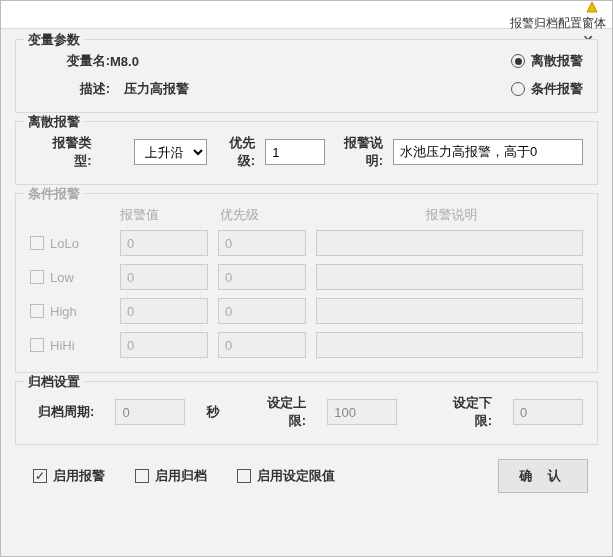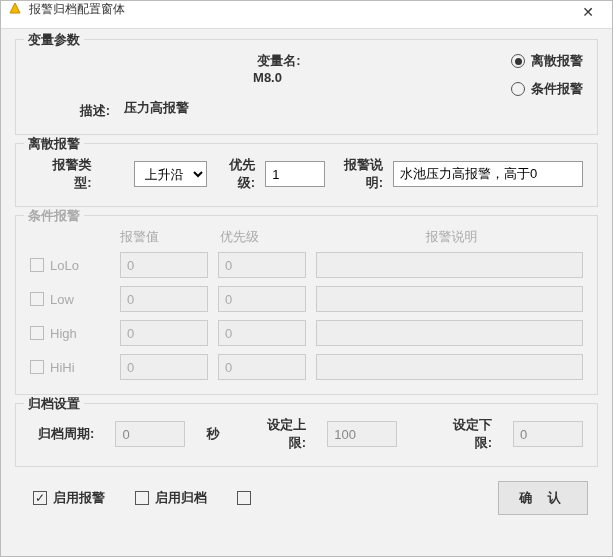--- a/index.html
+++ b/index.html
@@ -16,22 +16,23 @@
     background: #f2f2f2;
     border: 1px solid #bbb;
     display: flex;
     flex-direction: column;
   }
   .titlebar {
     height: 28px;
     background: #fff;
     border-bottom: 1px solid #ddd;
     display: flex;
-    align-items: flex-start;
+    align-items: flex-end;
     padding: 0 6px;
+    flex-direction: column;
   }
   .titlebar .icon {
     width: 16px; height: 16px;
     margin-right: 6px;
     display: inline-flex;
     align-items: center;
     justify-content: center;
   }
   .titlebar .title { flex: 1; font-size: 12px; color: #333; }
   .titlebar .close {
@@ -132,26 +133,26 @@
     <span class="title">报警归档配置窗体</span>
     <span class="close">✕</span>
   </div>
 
   <div class="client">
 
     <div class="group">
       <div class="legend">变量参数</div>
       <div class="row" style="gap:20px; align-items:flex-start;">
         <div style="flex:1;">
-          <div class="row" style="margin-bottom:10px;flex-direction:column;">
+          <div class="row" style="margin-bottom:10px;">
             <div class="lbl" style="width:80px;">变量名:</div>
-            <div class="val" style="margin-left:14px;text-align:right;">M8.0</div>
+            <div class="val" style="text-align:right;">M8.0</div>
           </div>
           <div class="row">
-            <div class="lbl" style="width:80px;margin-top:7px;">描述:</div>
+            <div class="lbl" style="width:80px;">描述:</div>
             <div class="val" style="margin-left:14px;">压力高报警</div>
           </div>
         </div>
         <div class="radio-group">
           <div class="radio-item checked">
             <span class="circ"></span>
             <span class="val">离散报警</span>
           </div>
           <div class="radio-item">
             <span class="circ"></span>
@@ -249,20 +250,21 @@
       <div class="check-item checked">
         <span class="box"></span>
         <span class="val">启用报警</span>
       </div>
       <div class="check-item">
         <span class="box"></span>
         <span class="val">启用归档</span>
       </div>
       <div class="check-item">
         <span class="box"></span>
+        <span class="val">启用设定限值</span>
       </div>
       <div class="btn">
         <span>确 认</span>
       </div>
     </div>
 
   </div>
 </div>
 
 </body></html>

